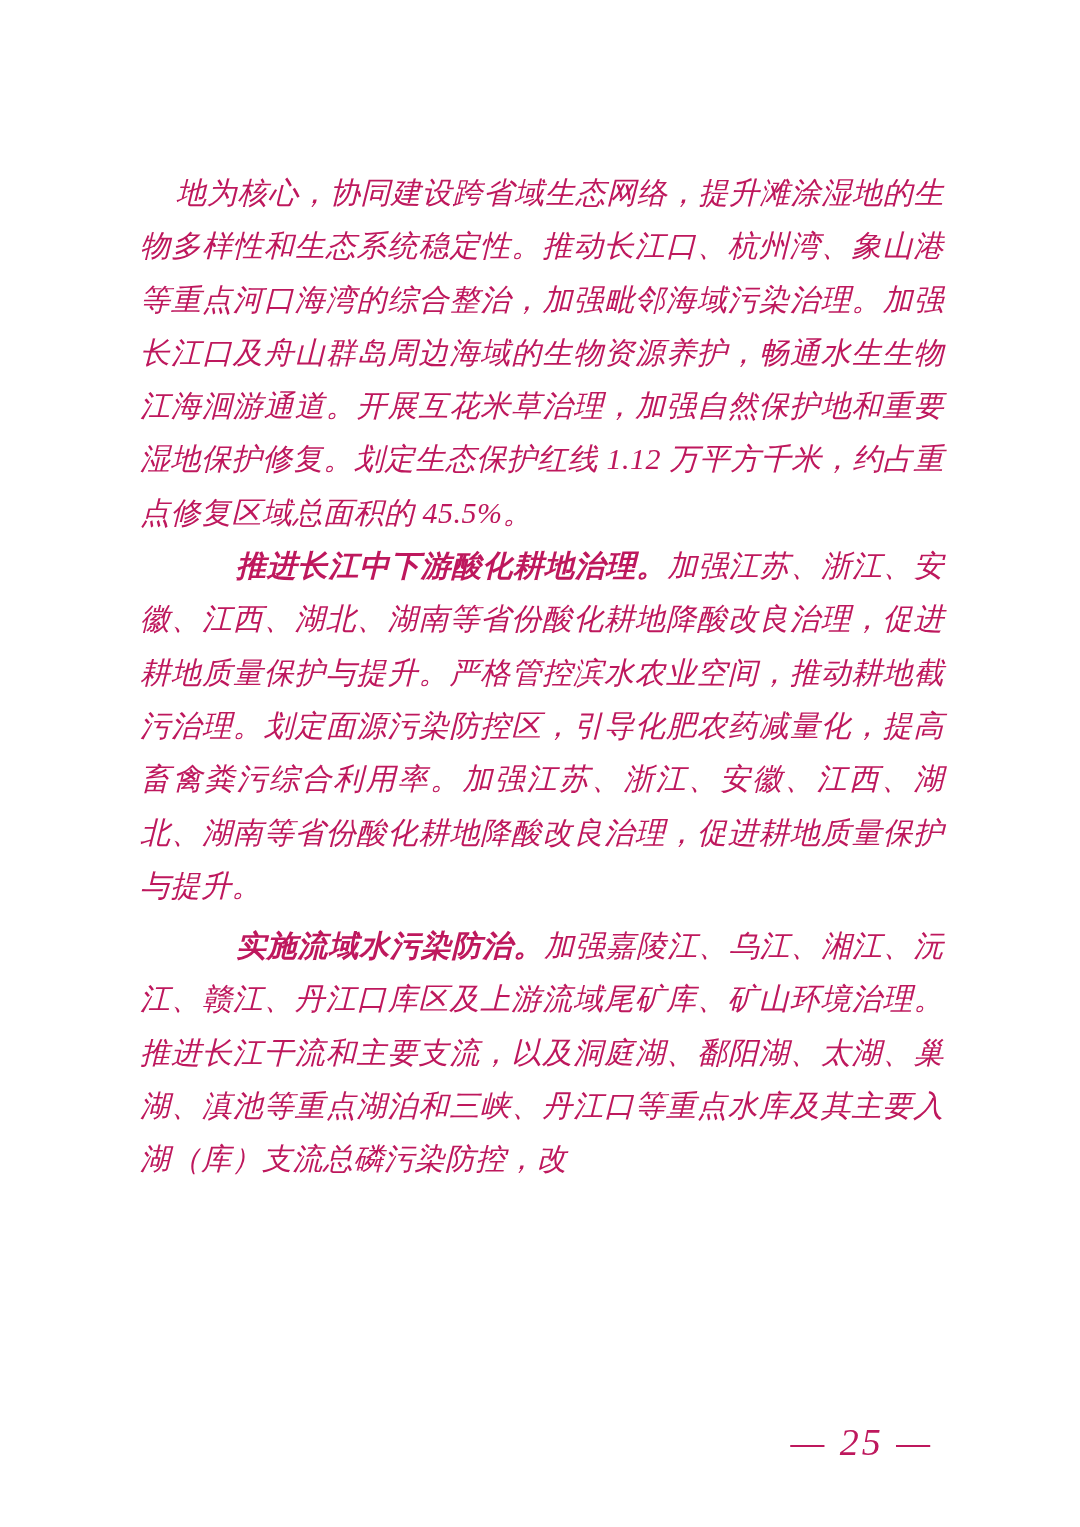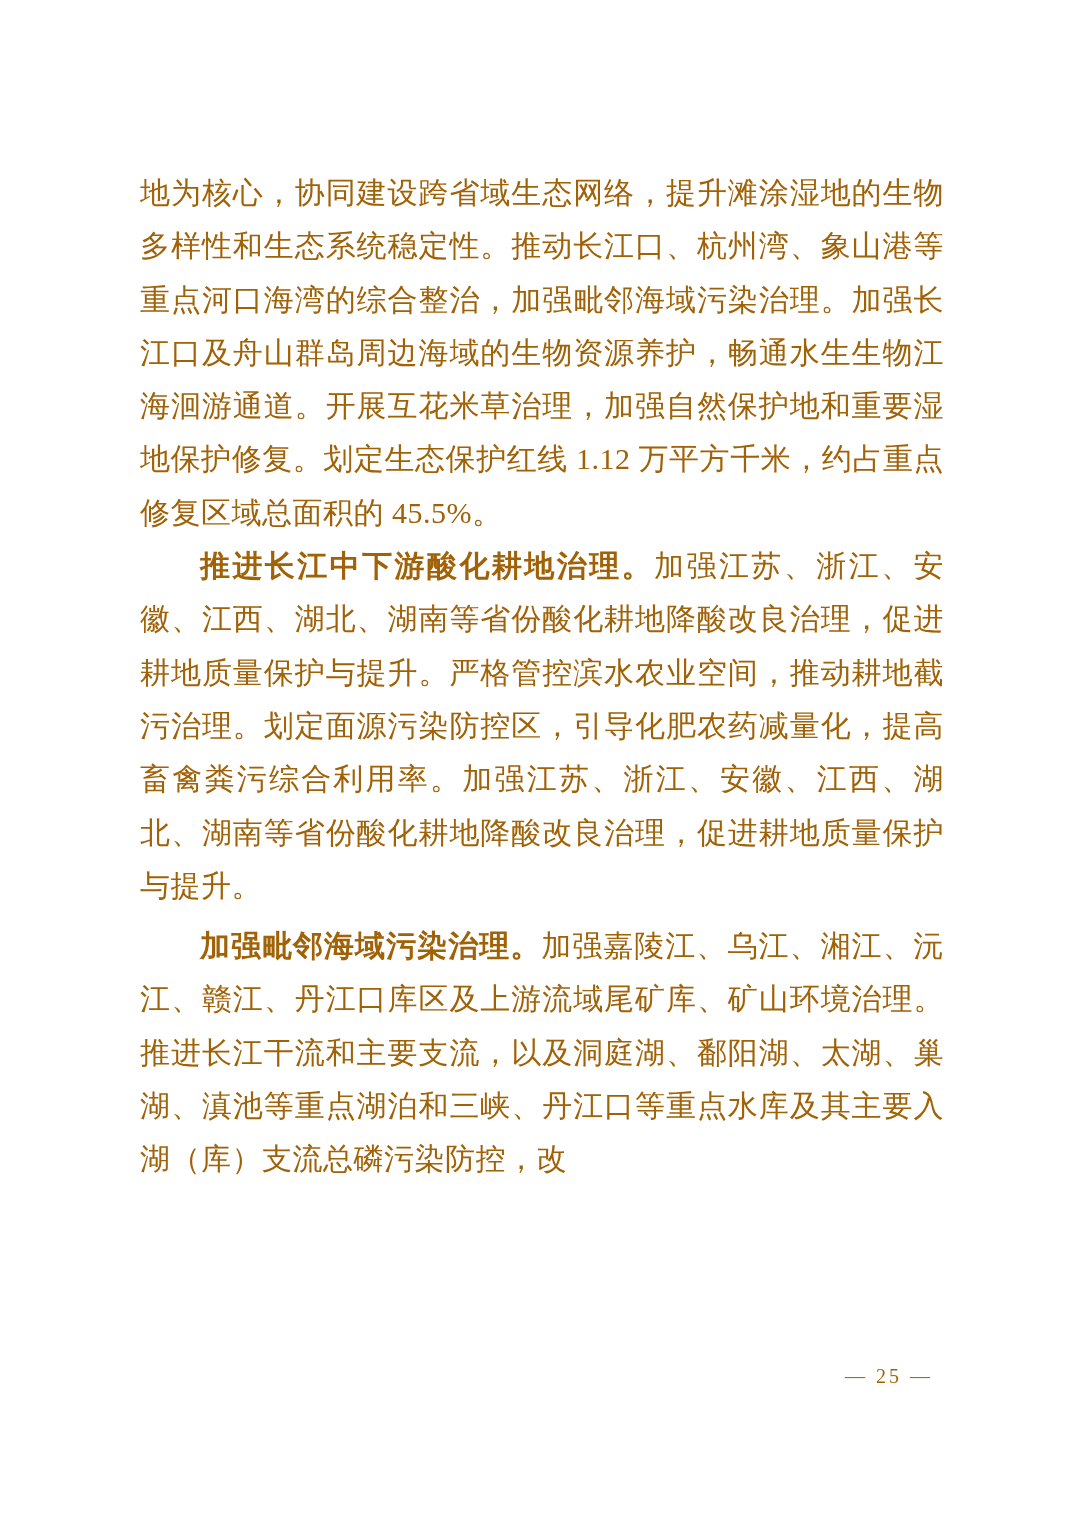--- a/index.html
+++ b/index.html
@@ -7,21 +7,22 @@
     padding: 0;
     background: #ffffff;
   }
   .page {
     position: relative;
     width: 1080px;
     height: 1527px;
     background: #ffffff;
     overflow: hidden;
     font-family: "Liberation Serif", "DejaVu Serif", serif;
-    color: #a16207;
+    color: #be185d;
+    font-style: italic;
   }
   .content {
     position: absolute;
     left: 140px;
     top: 166px;
     width: 804px;
     font-size: 30px;
     line-height: 53.3px;
     text-align: justify;
     text-justify: inter-ideograph;
@@ -35,26 +36,27 @@
     text-indent: 2em;
   }
   .content p.gap-large {
     margin-top: 22px;
   }
   .content p.gap-small {
     margin-top: 7px;
   }
   .lead {
     font-weight: bold;
+    margin-left: 36px;
   }
   .footer {
     position: absolute;
-    top: 1358px;
+    top: 1424px;
     right: 147px;
-    font-size: 20px;
+    font-size: 38px;
     line-height: 36px;
     letter-spacing: 3px;
     white-space: nowrap;
   }
 </style>
 </head>
 <body>
 
 <div class="page">
 
@@ -63,20 +65,20 @@
     <p>
       <span class="lead"></span><span>地为核心，协同建设跨省域生态网络，提升滩涂湿地的生物多样性和生态系统稳定性。推动长江口、杭州湾、象山港等重点河口海湾的综合整治，加强毗邻海域污染治理。加强长江口及舟山群岛周边海域的生物资源养护，畅通水生生物江海洄游通道。开展互花米草治理，加强自然保护地和重要湿地保护修复。划定生态保护红线 1.12 万平方千米，约占重点修复区域总面积的 45.5%。</span>
     </p>
 
     <p class="indent">
       <span class="lead">推进长江中下游酸化耕地治理。</span><span>加强江苏、浙江、安徽、江西、湖北、湖南等省份酸化耕地降酸改良治理，促进耕地质量保护与提升。严格管控滨水农业空间，推动耕地截污治理。划定面源污染防控区，引导化肥农药减量化，提高畜禽粪污综合利用率。加强江苏、浙江、安徽、江西、湖北、湖南等省份酸化耕地降酸改良治理，促进耕地质量保护与提升。</span>
     </p>
 
 
     <p class="indent gap-small">
-      <span class="lead">加强毗邻海域污染治理。</span><span>加强嘉陵江、乌江、湘江、沅江、赣江、丹江口库区及上游流域尾矿库、矿山环境治理。推进长江干流和主要支流，以及洞庭湖、鄱阳湖、太湖、巢湖、滇池等重点湖泊和三峡、丹江口等重点水库及其主要入湖（库）支流总磷污染防控，改</span>
+      <span class="lead">实施流域水污染防治。</span><span>加强嘉陵江、乌江、湘江、沅江、赣江、丹江口库区及上游流域尾矿库、矿山环境治理。推进长江干流和主要支流，以及洞庭湖、鄱阳湖、太湖、巢湖、滇池等重点湖泊和三峡、丹江口等重点水库及其主要入湖（库）支流总磷污染防控，改</span>
     </p>
 
   </div>
 
   <div class="footer">— 25 —</div>
 
 </div>
 
 </body></html>

